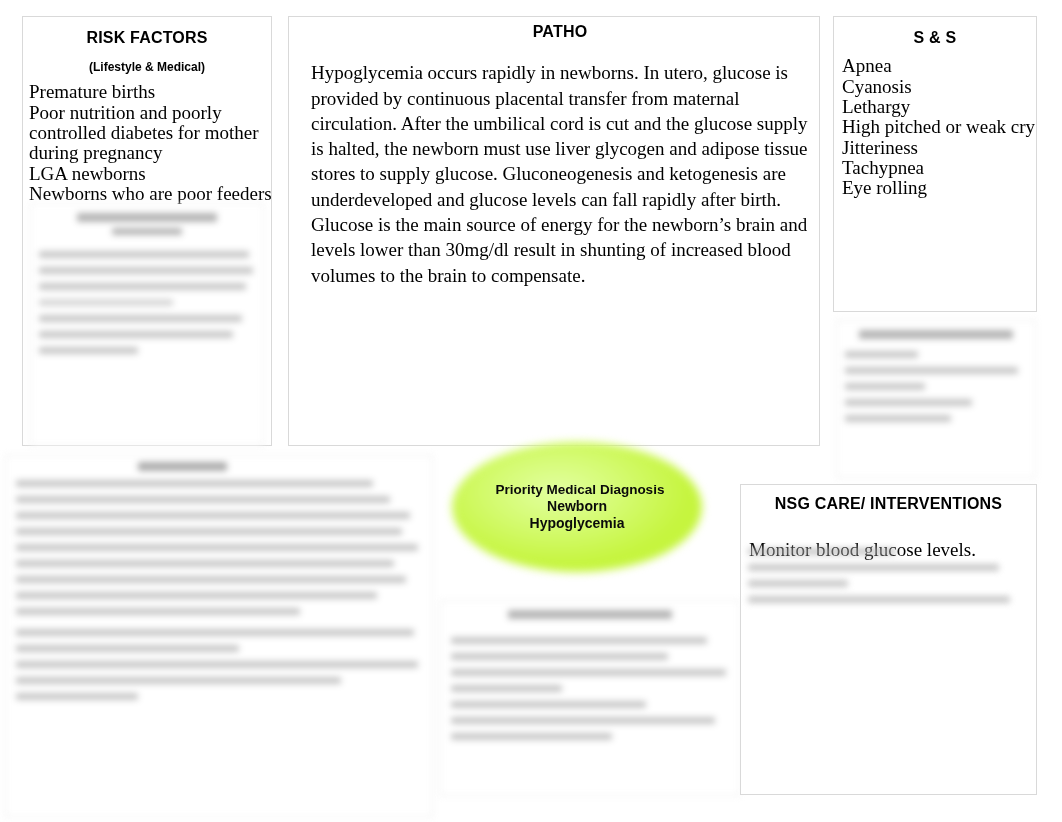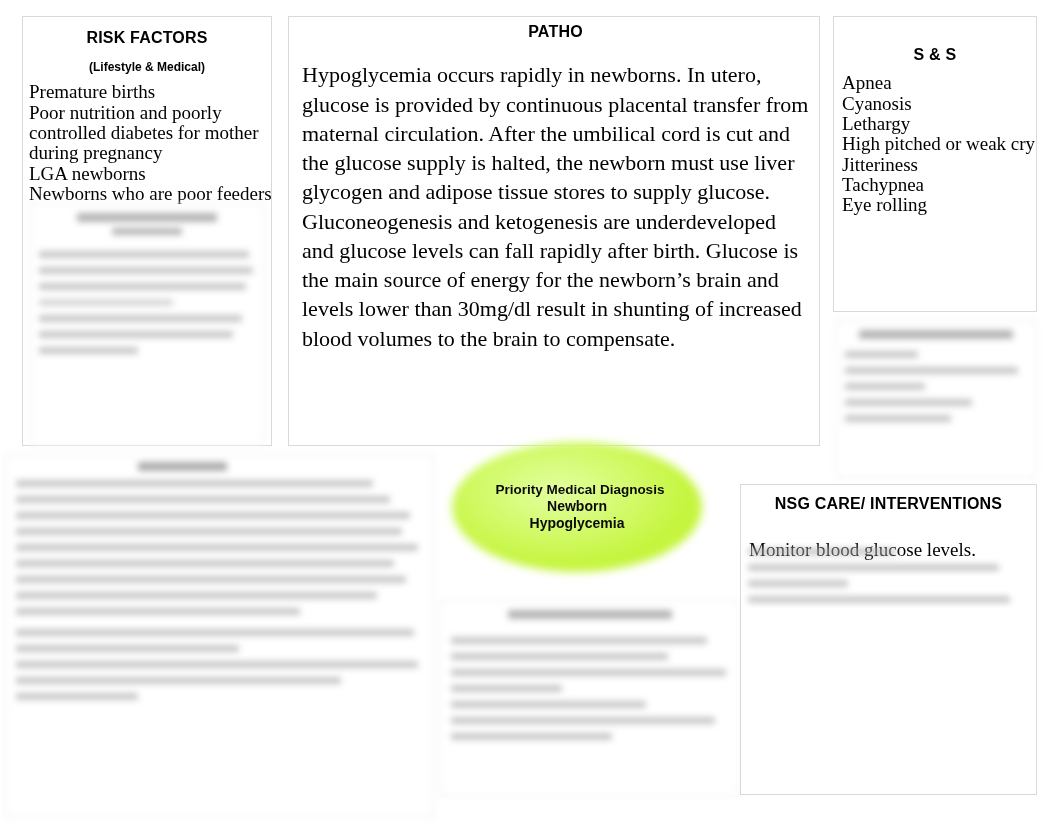--- a/index.html
+++ b/index.html
@@ -35,21 +35,21 @@
   .card-subtitle {
     text-align: center;
     font-family: "Liberation Sans", sans-serif;
     font-weight: bold;
     font-size: 12px;
     line-height: 1.15;
     margin-top: 14px;
   }
   .body-text {
     font-family: "Liberation Serif", serif;
-    font-size: 22px;
+    font-size: 19px;
     line-height: 1.33;
   }
   .list-line {
     font-family: "Liberation Serif", serif;
     font-size: 19px;
     line-height: 1.07;
     white-space: nowrap;
   }
   .list-wrap {
     font-family: "Liberation Serif", serif;
@@ -59,27 +59,27 @@
 
   
   #risk-factors-card {
     left: 22px;  top: 16px;  width: 250px;  height: 430px;
     padding: 12px 6px 0 6px;
   }
   #risk-factors-list { margin-top: 7px; }
 
   #patho-card {
     left: 288px; top: 16px;  width: 532px; height: 430px;
-    padding: 6px 10px 0 13px;
+    padding: 6px 10px 0 22px;
   }
   #patho-body { margin-top: 19px; }
 
   #ss-card {
     left: 833px; top: 16px;  width: 204px; height: 296px;
-    padding: 29px 8px 0 8px;
+    padding: 12px 8px 0 8px;
   }
   #ss-list { margin-top: 9px; }
 
   
   .blurred {
     position: absolute;
     box-sizing: border-box;
     background: #ffffff;
     border: 1px solid #e2e2e2;
     overflow: hidden;

